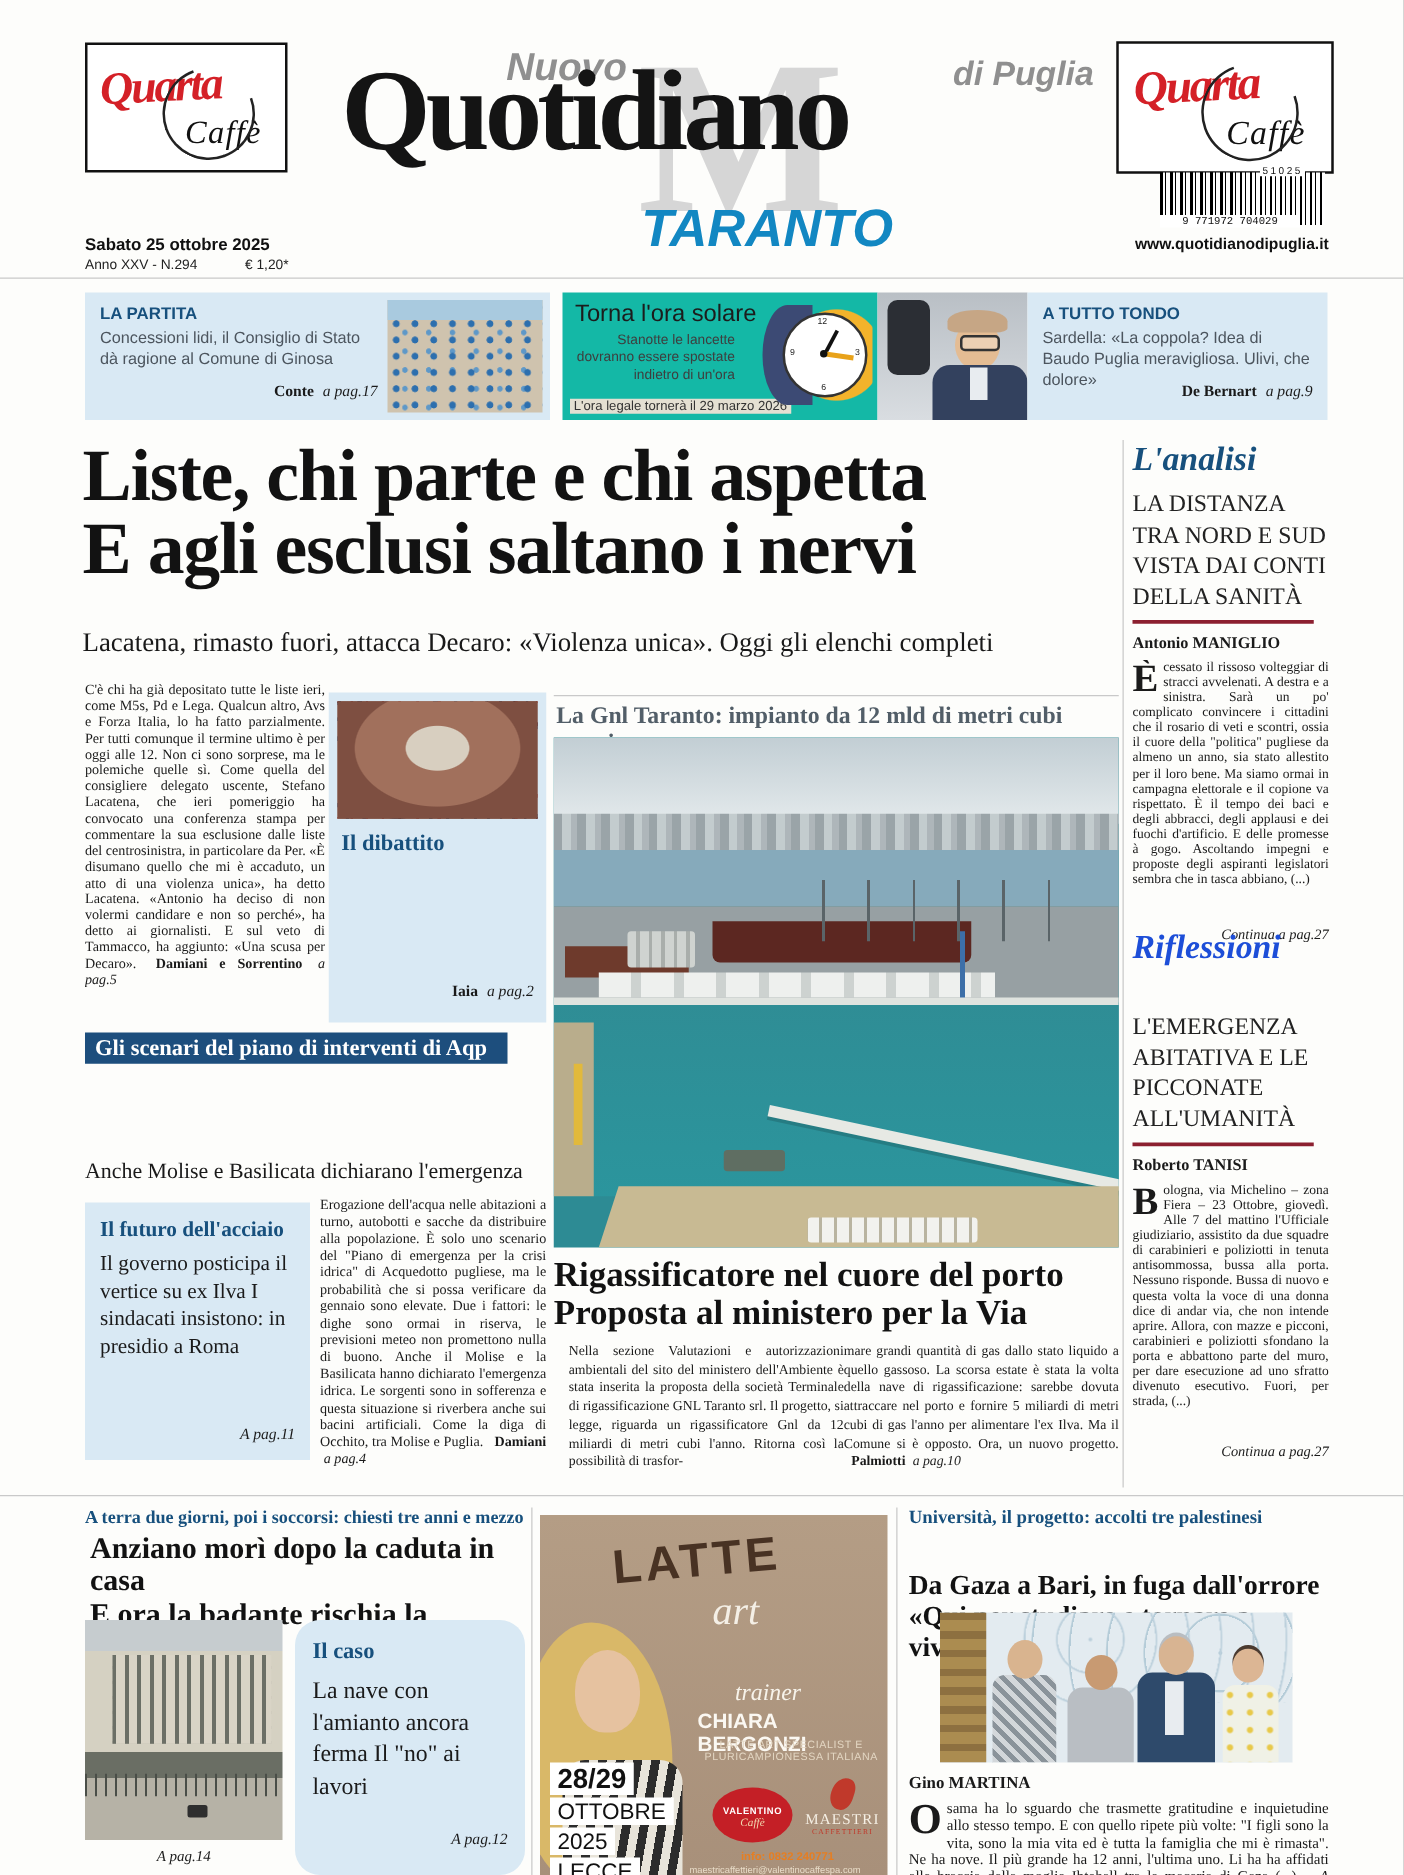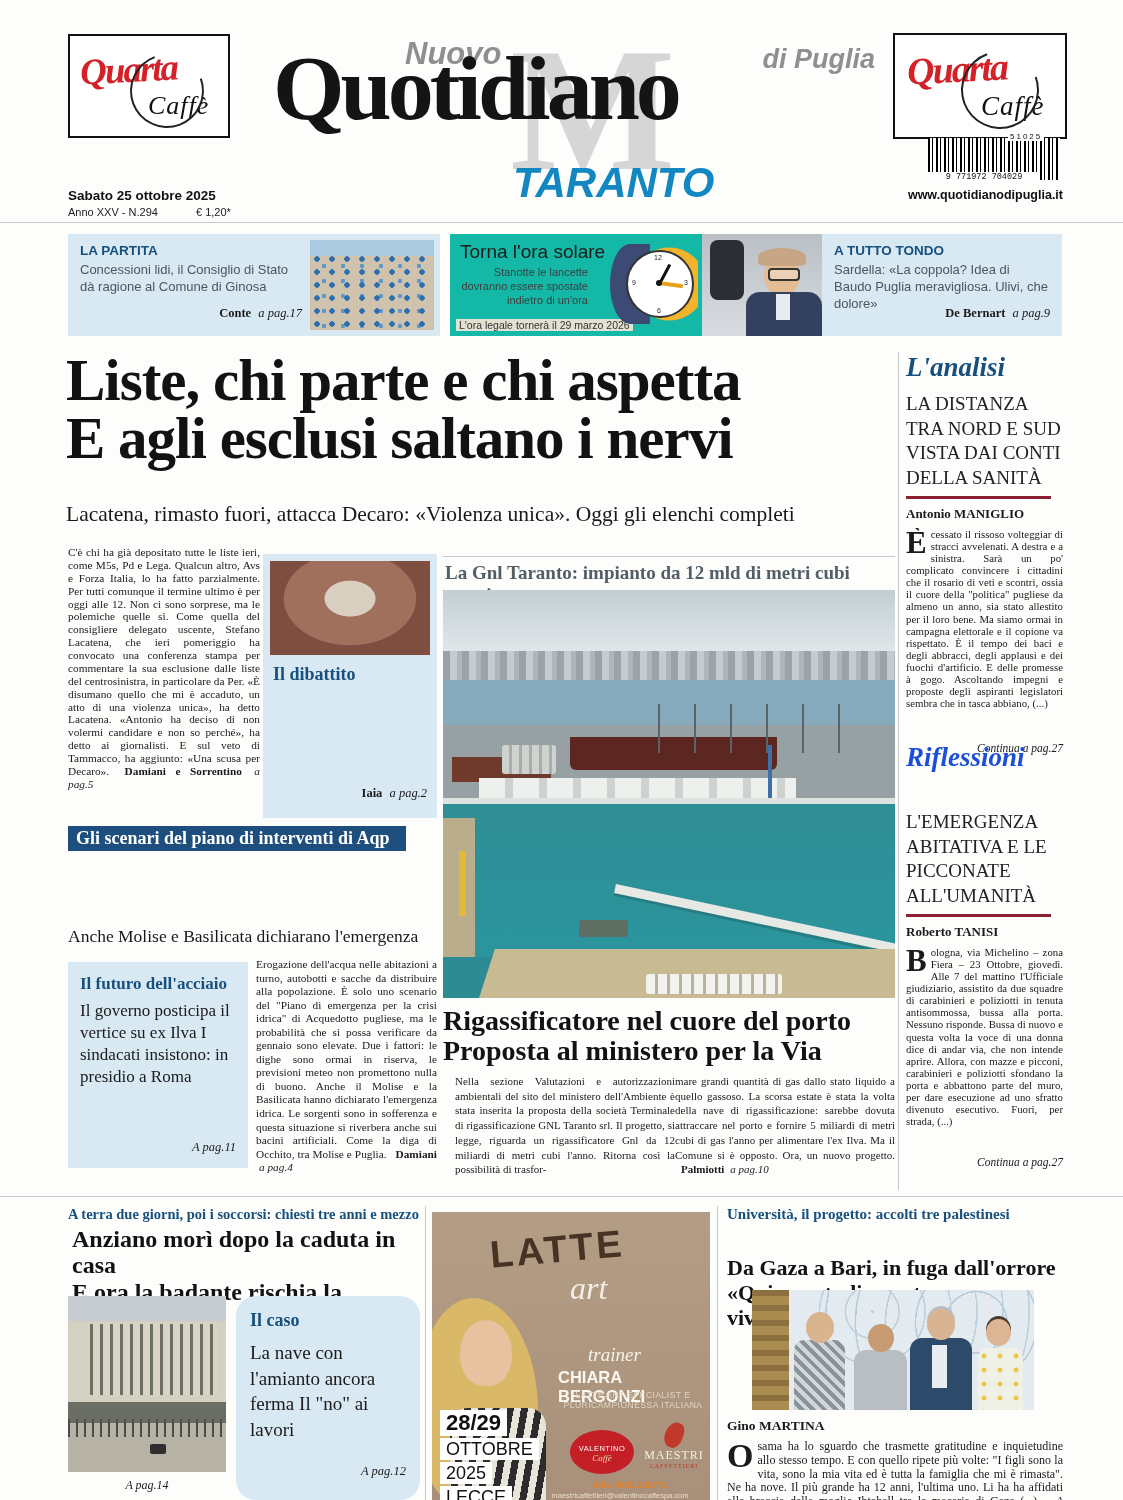--- a/index.html
+++ b/index.html
@@ -233,21 +233,21 @@
     <div class="abs" style="left:156px;top:132px;font-size:19px;font-style:italic;color:#f7f3ea;">trainer</div>
     <div class="abs sans" style="left:126px;top:156px;width:150px;font-size:16.5px;font-weight:bold;color:#fbf8f2;">CHIARA BERGONZI</div>
     <div class="abs sans" style="left:130px;top:178px;width:142px;font-size:8.5px;color:#e3d6c2;text-align:center;letter-spacing:.5px;">LATTE ART SPECIALIST E PLURICAMPIONESSA ITALIANA</div>
     <div class="abs sans" style="left:8px;top:198px;line-height:1;">
       <div style="display:inline-block;background:#fff;color:#111;font-weight:bold;font-size:22px;padding:2px 6px;margin-bottom:2px;">28/29</div><br>
       <div style="display:inline-block;background:#fff;color:#111;font-size:18px;padding:2px 6px;margin-bottom:2px;">OTTOBRE</div><br>
       <div style="display:inline-block;background:#fff;color:#111;font-size:18px;padding:2px 6px;margin-bottom:2px;">2025</div><br>
       <div style="display:inline-block;background:#fff;color:#111;font-size:18px;padding:2px 6px;">LECCE</div>
     </div>
     <div class="abs" style="left:138px;top:218px;width:64px;height:44px;background:#c41f26;border-radius:50%;text-align:center;">
-      <div class="sans" style="font-size:7.5px;font-weight:normal;color:#fff;margin-top:14px;letter-spacing:.5px;">VALENTINO</div>
+      <div class="sans" style="font-size:7.5px;font-weight:bold;color:#fff;margin-top:14px;letter-spacing:.5px;">VALENTINO</div>
       <div style="font-size:9px;font-style:italic;color:#f2d9b0;">Caffè</div>
     </div>
     <div class="abs" style="left:212px;top:210px;width:60px;text-align:center;">
       <div style="margin:0 auto;width:18px;height:26px;background:#c0392b;border-radius:60% 40% 50% 50%;transform:rotate(18deg);"></div>
       <div style="font-size:12px;color:#f5efe4;letter-spacing:1px;">MAESTRI</div>
       <div style="font-size:6px;color:#c0392b;letter-spacing:1px;">CAFFETTIERI</div>
     </div>
     <div class="abs sans" style="left:118px;top:268px;width:160px;font-size:9px;font-weight:bold;color:#e67e22;text-align:center;">info: 0832 240771</div>
     <div class="abs sans" style="left:98px;top:279px;width:180px;font-size:7.5px;color:#e9ddc9;text-align:center;">maestricaffettieri@valentinocaffespa.com</div>
   </div>

